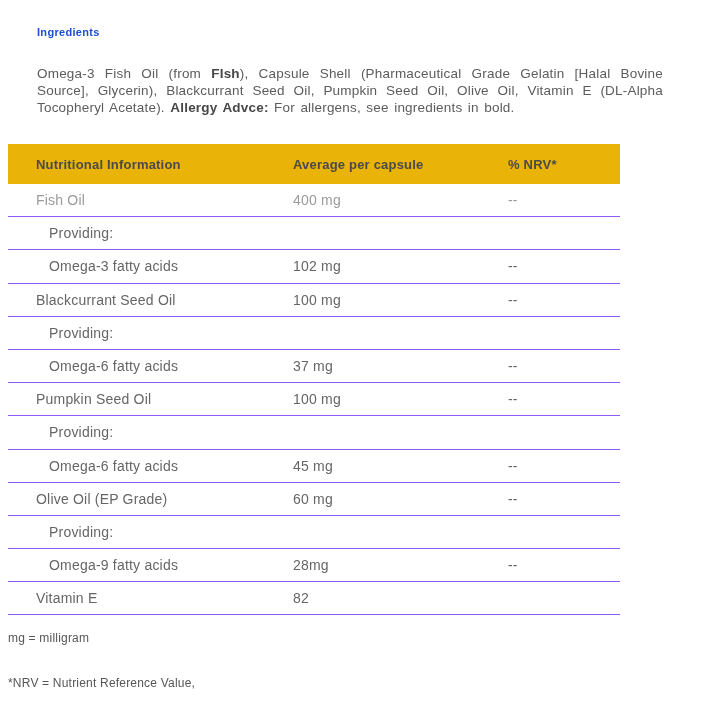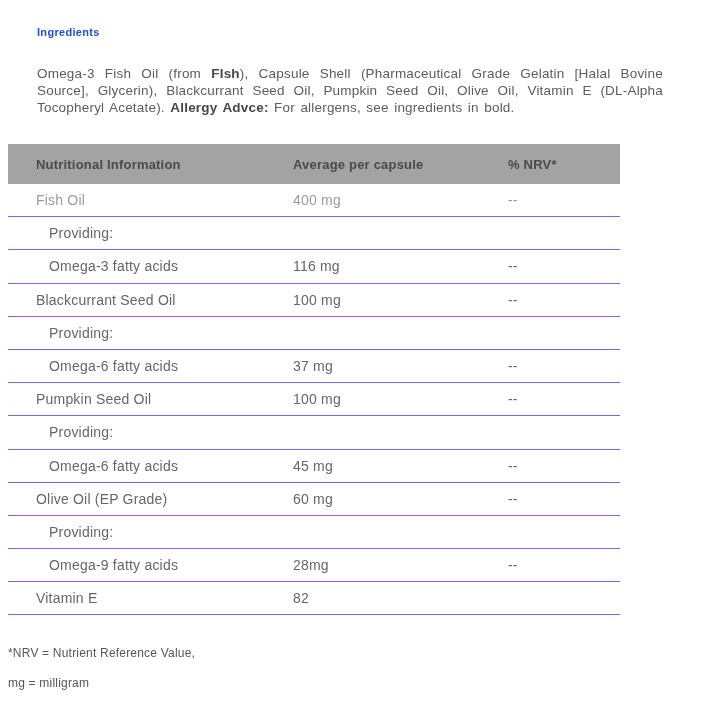--- a/index.html
+++ b/index.html
@@ -33,21 +33,21 @@
   .nutri-table {
     margin: 28px 0 0 8px;
     width: 612px;
   }
   .thead {
     display: grid;
     grid-template-columns: 257px 215px 1fr;
     align-items: center;
     height: 40px;
     padding-left: 28px;
-    background: #a3a3a3;
+    background: #eab308;
     font-size: 13px;
     font-weight: bold;
     color: #4a4a4a;
     letter-spacing: 0.2px;
   }
   .trow {
     display: grid;
     grid-template-columns: 257px 215px 1fr;
     align-items: center;
     height: 33.2px;
@@ -94,21 +94,21 @@
     </div>
 
     <div class="trow r-sub">
       <div class="cell-name">Providing:</div>
       <div class="cell-amount"></div>
       <div class="cell-nrv"></div>
     </div>
 
     <div class="trow r-sub">
       <div class="cell-name">Omega-3 fatty acids</div>
-      <div class="cell-amount">116 mg</div>
+      <div class="cell-amount">102 mg</div>
       <div class="cell-nrv">--</div>
     </div>
 
     <div class="trow r-main">
       <div class="cell-name">Blackcurrant Seed Oil</div>
       <div class="cell-amount">100 mg</div>
       <div class="cell-nrv">--</div>
     </div>
 
     <div class="trow r-sub">
@@ -159,16 +159,16 @@
       <div class="cell-nrv">--</div>
     </div>
 
     <div class="trow r-main">
       <div class="cell-name">Vitamin E</div>
       <div class="cell-nrv">82</div>
     </div>
 
   </div>
 
+  <div class="footnote fn-2">mg = milligram</div>
   <div class="footnote fn-1">*NRV = Nutrient Reference Value,</div>
-  <div class="footnote fn-2">mg = milligram</div>
 
 </div>
 
 </body></html>

